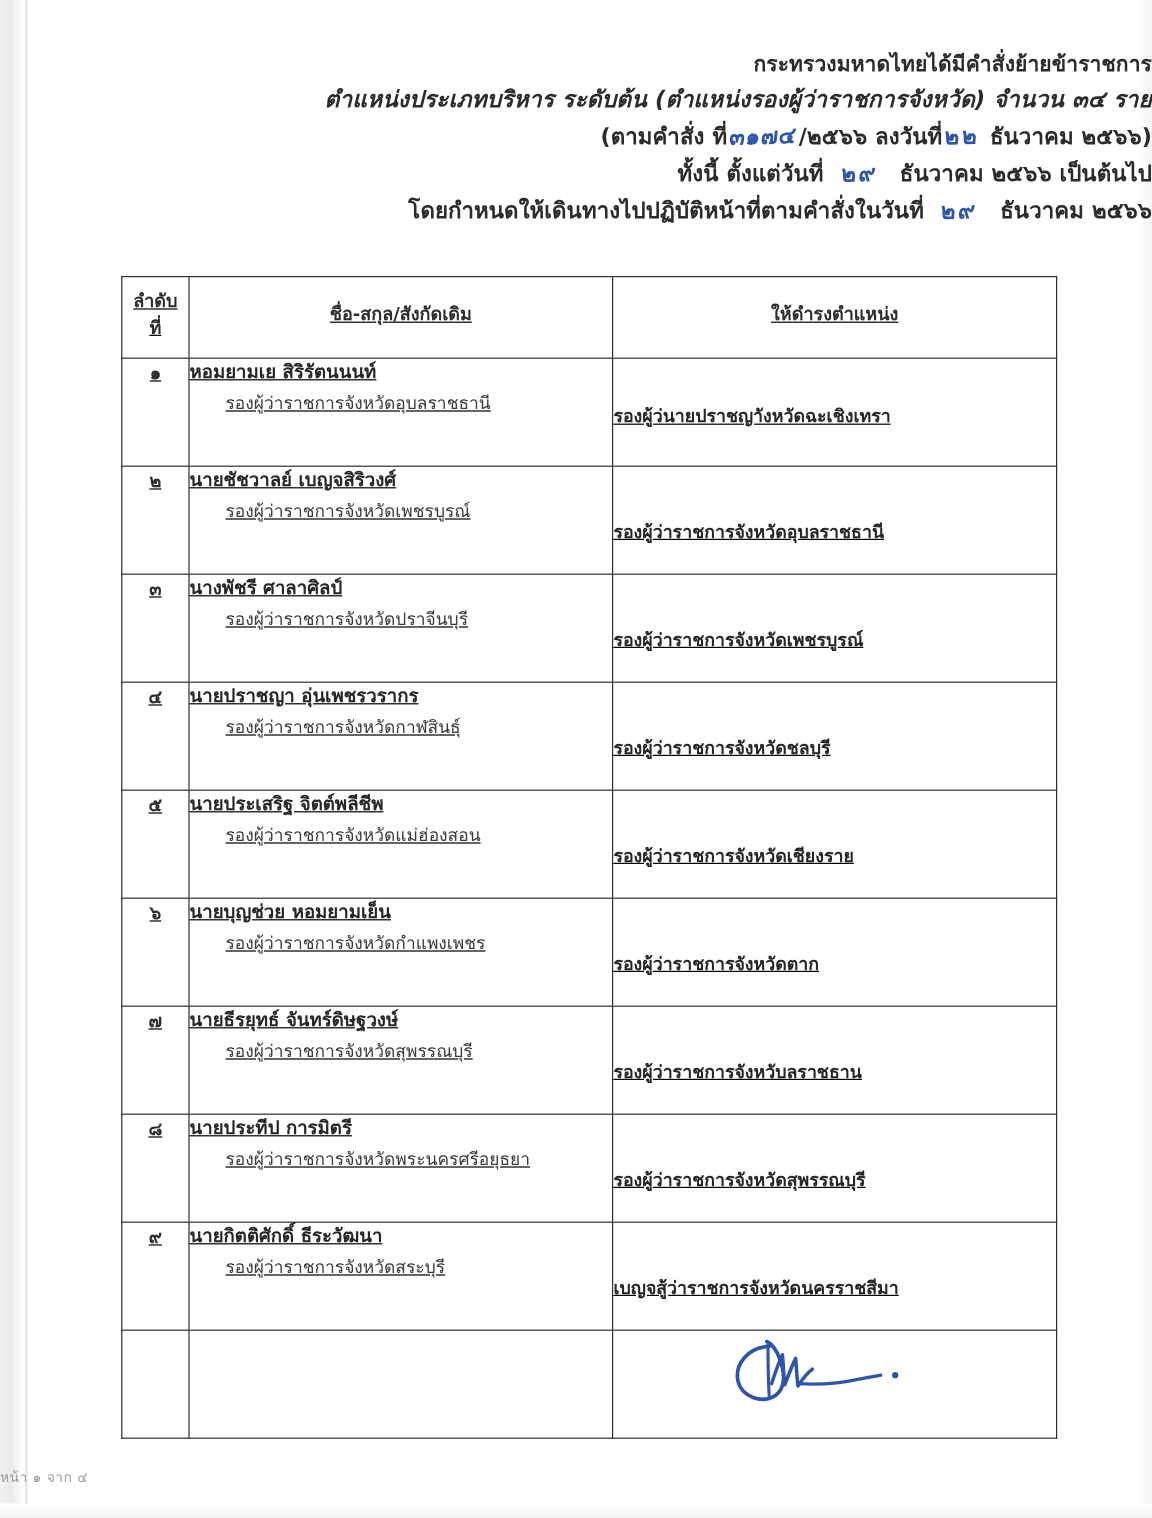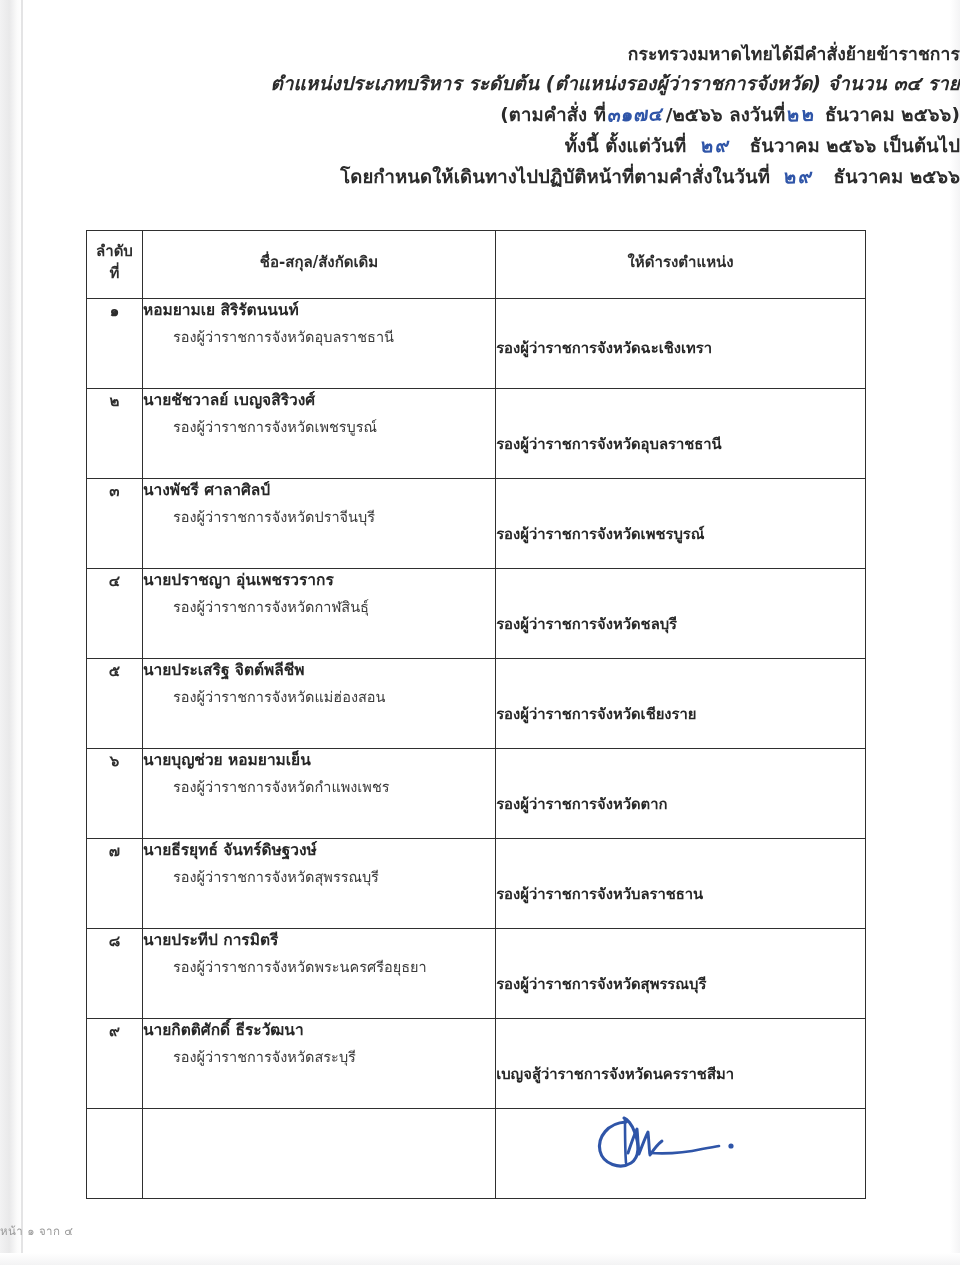--- a/index.html
+++ b/index.html
@@ -78,25 +78,26 @@
     transform: skewX(-7deg) rotate(-1.5deg);
     padding: 0 2px;
   }
   .ink-wide { letter-spacing: 2px; }
   .ink-gap-l { margin-left: 6px; }
   .ink-gap-r { margin-right: 10px; }
 
   
   .order-table {
     position: absolute;
-    left: 86px;
+    left: 101px;
     top: 230px;
     width: 780px;
     border-collapse: collapse;
     table-layout: fixed;
+    text-decoration: underline;
   }
   .order-table th,
   .order-table td {
     border: 1.6px solid #2f2f2f;
     vertical-align: top;
     color: #2d2d2d;
   }
   .order-table thead th {
     text-align: center;
     font-weight: bold;
@@ -223,21 +224,21 @@
       </tr>
     </thead>
     <tbody id="table-body">
         <tr>
           <td class="cell-no">๑</td>
           <td class="cell-from">
             <div class="person-name">หอมยามเย สิริรัตนนนท์</div>
             <div class="person-unit">รองผู้ว่าราชการจังหวัดอุบลราชธานี</div>
           </td>
           <td class="cell-to">
-            <div class="new-position pos-first">รองผู้ว่าราชการจังหวัดฉะเชิงเทรา</div>
+            <div class="new-position pos-first">รองผู้ว่นายปราชญาังหวัดฉะเชิงเทรา</div>
           </td>
         </tr>
         <tr>
           <td class="cell-no">๒</td>
           <td class="cell-from">
             <div class="person-name">นายชัชวาลย์ เบญจสิริวงศ์</div>
             <div class="person-unit">รองผู้ว่าราชการจังหวัดเพชรบูรณ์</div>
           </td>
           <td class="cell-to">
             <div class="new-position">รองผู้ว่าราชการจังหวัดอุบลราชธานี</div>

